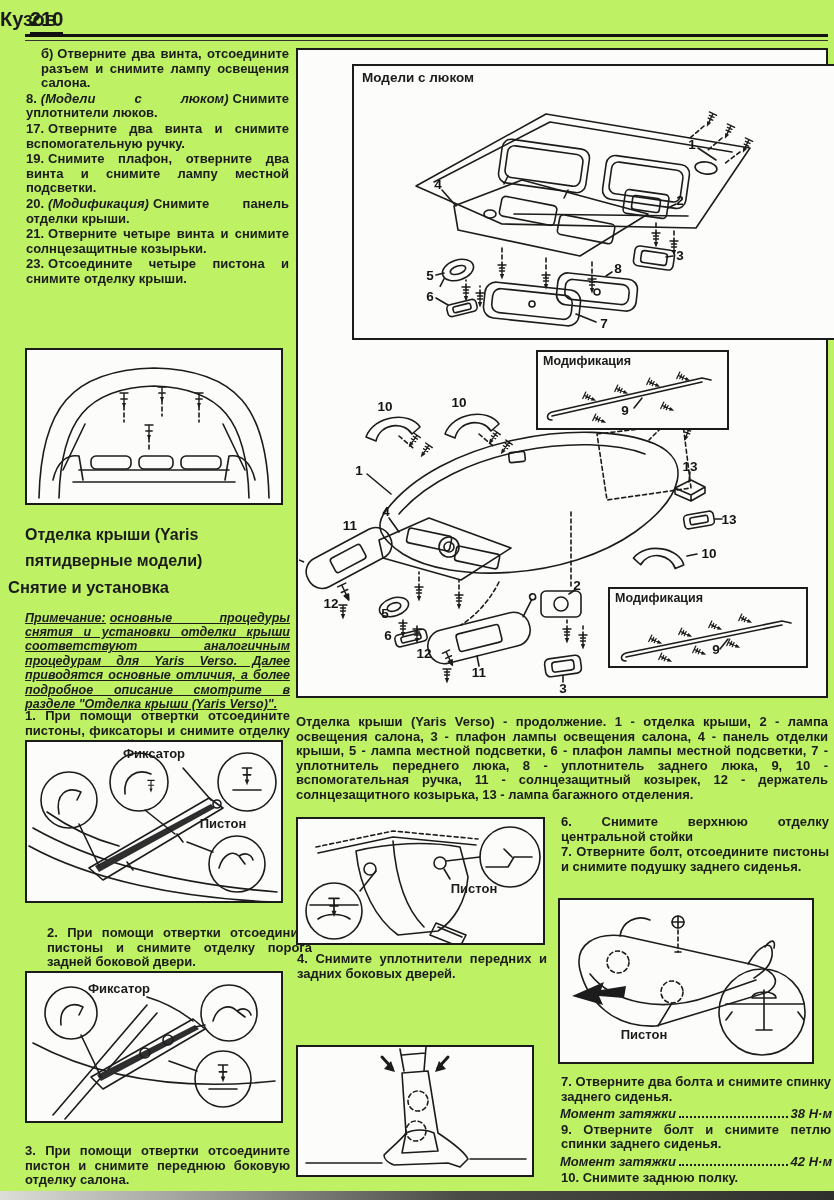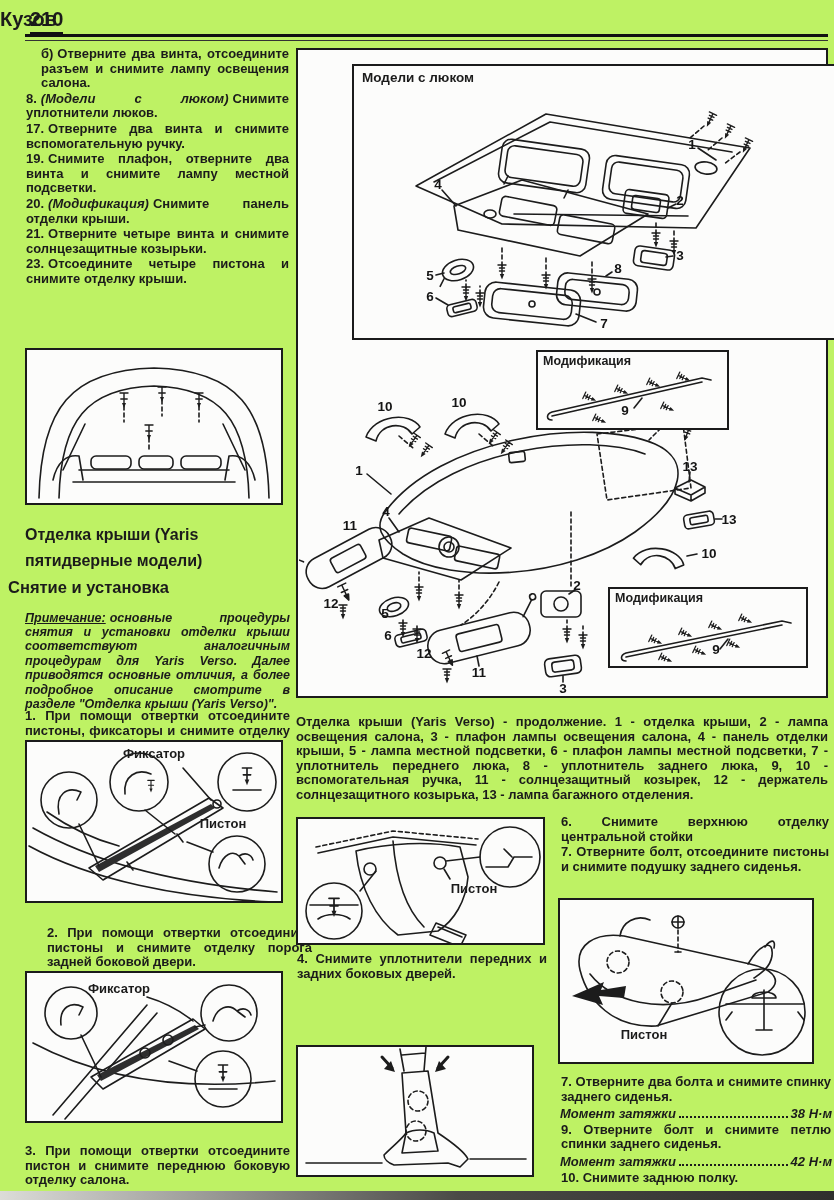--- a/index.html
+++ b/index.html
@@ -12,21 +12,21 @@
   .it{font-style:italic;margin-right:4px;}
   .it:empty{display:none;}
   .ind{padding-left:15px;}
   .fig{border:2px solid #1b1b1b;background:#fcfcfb;box-sizing:border-box;}
   .pageno{font-size:20px;font-weight:bold;border-bottom:2px solid #111;padding-bottom:1px;}
   .htitle{font-size:20px;font-weight:bold;}
   .rule1{background:#111;height:3px;}
   .rule2{background:#333;height:1px;}
   .stitle{font-size:16px;line-height:26px;font-weight:bold;}
   .sstitle{font-size:16.5px;font-weight:bold;}
-  .note{font-size:12.5px;line-height:14.4px;font-weight:bold;font-style:italic;text-align:justify;}
+  .note{font-size:12.5px;line-height:14.4px;font-weight:bold;font-style:italic;text-align:justify;text-decoration:underline;}
   .note .nlabel{text-decoration:underline;margin-right:4px;}
   .figlabel{position:absolute;transform:translateX(-50%);font-size:13px;font-weight:bold;white-space:nowrap;}
   .callout{position:absolute;transform:translate(-50%,-50%);font-size:13.5px;font-weight:bold;color:#141414;}
   .modbox{position:absolute;border:2px solid #1b1b1b;background:#fcfcfb;box-sizing:border-box;}
   .modlabel{position:absolute;left:5px;top:2px;font-size:12.5px;font-weight:bold;}
   .sunlabel{position:absolute;left:8px;top:4px;font-size:13.5px;font-weight:bold;}
   .tq{display:flex;align-items:baseline;font-style:italic;}
   .tq .dots{flex:1;border-bottom:2px dotted #1b1b1b;margin:0 3px;height:11px;}
   svg{display:block;}
   .ln{fill:none;stroke:#1c1c1c;stroke-width:1.6;stroke-linecap:round;stroke-linejoin:round;}

